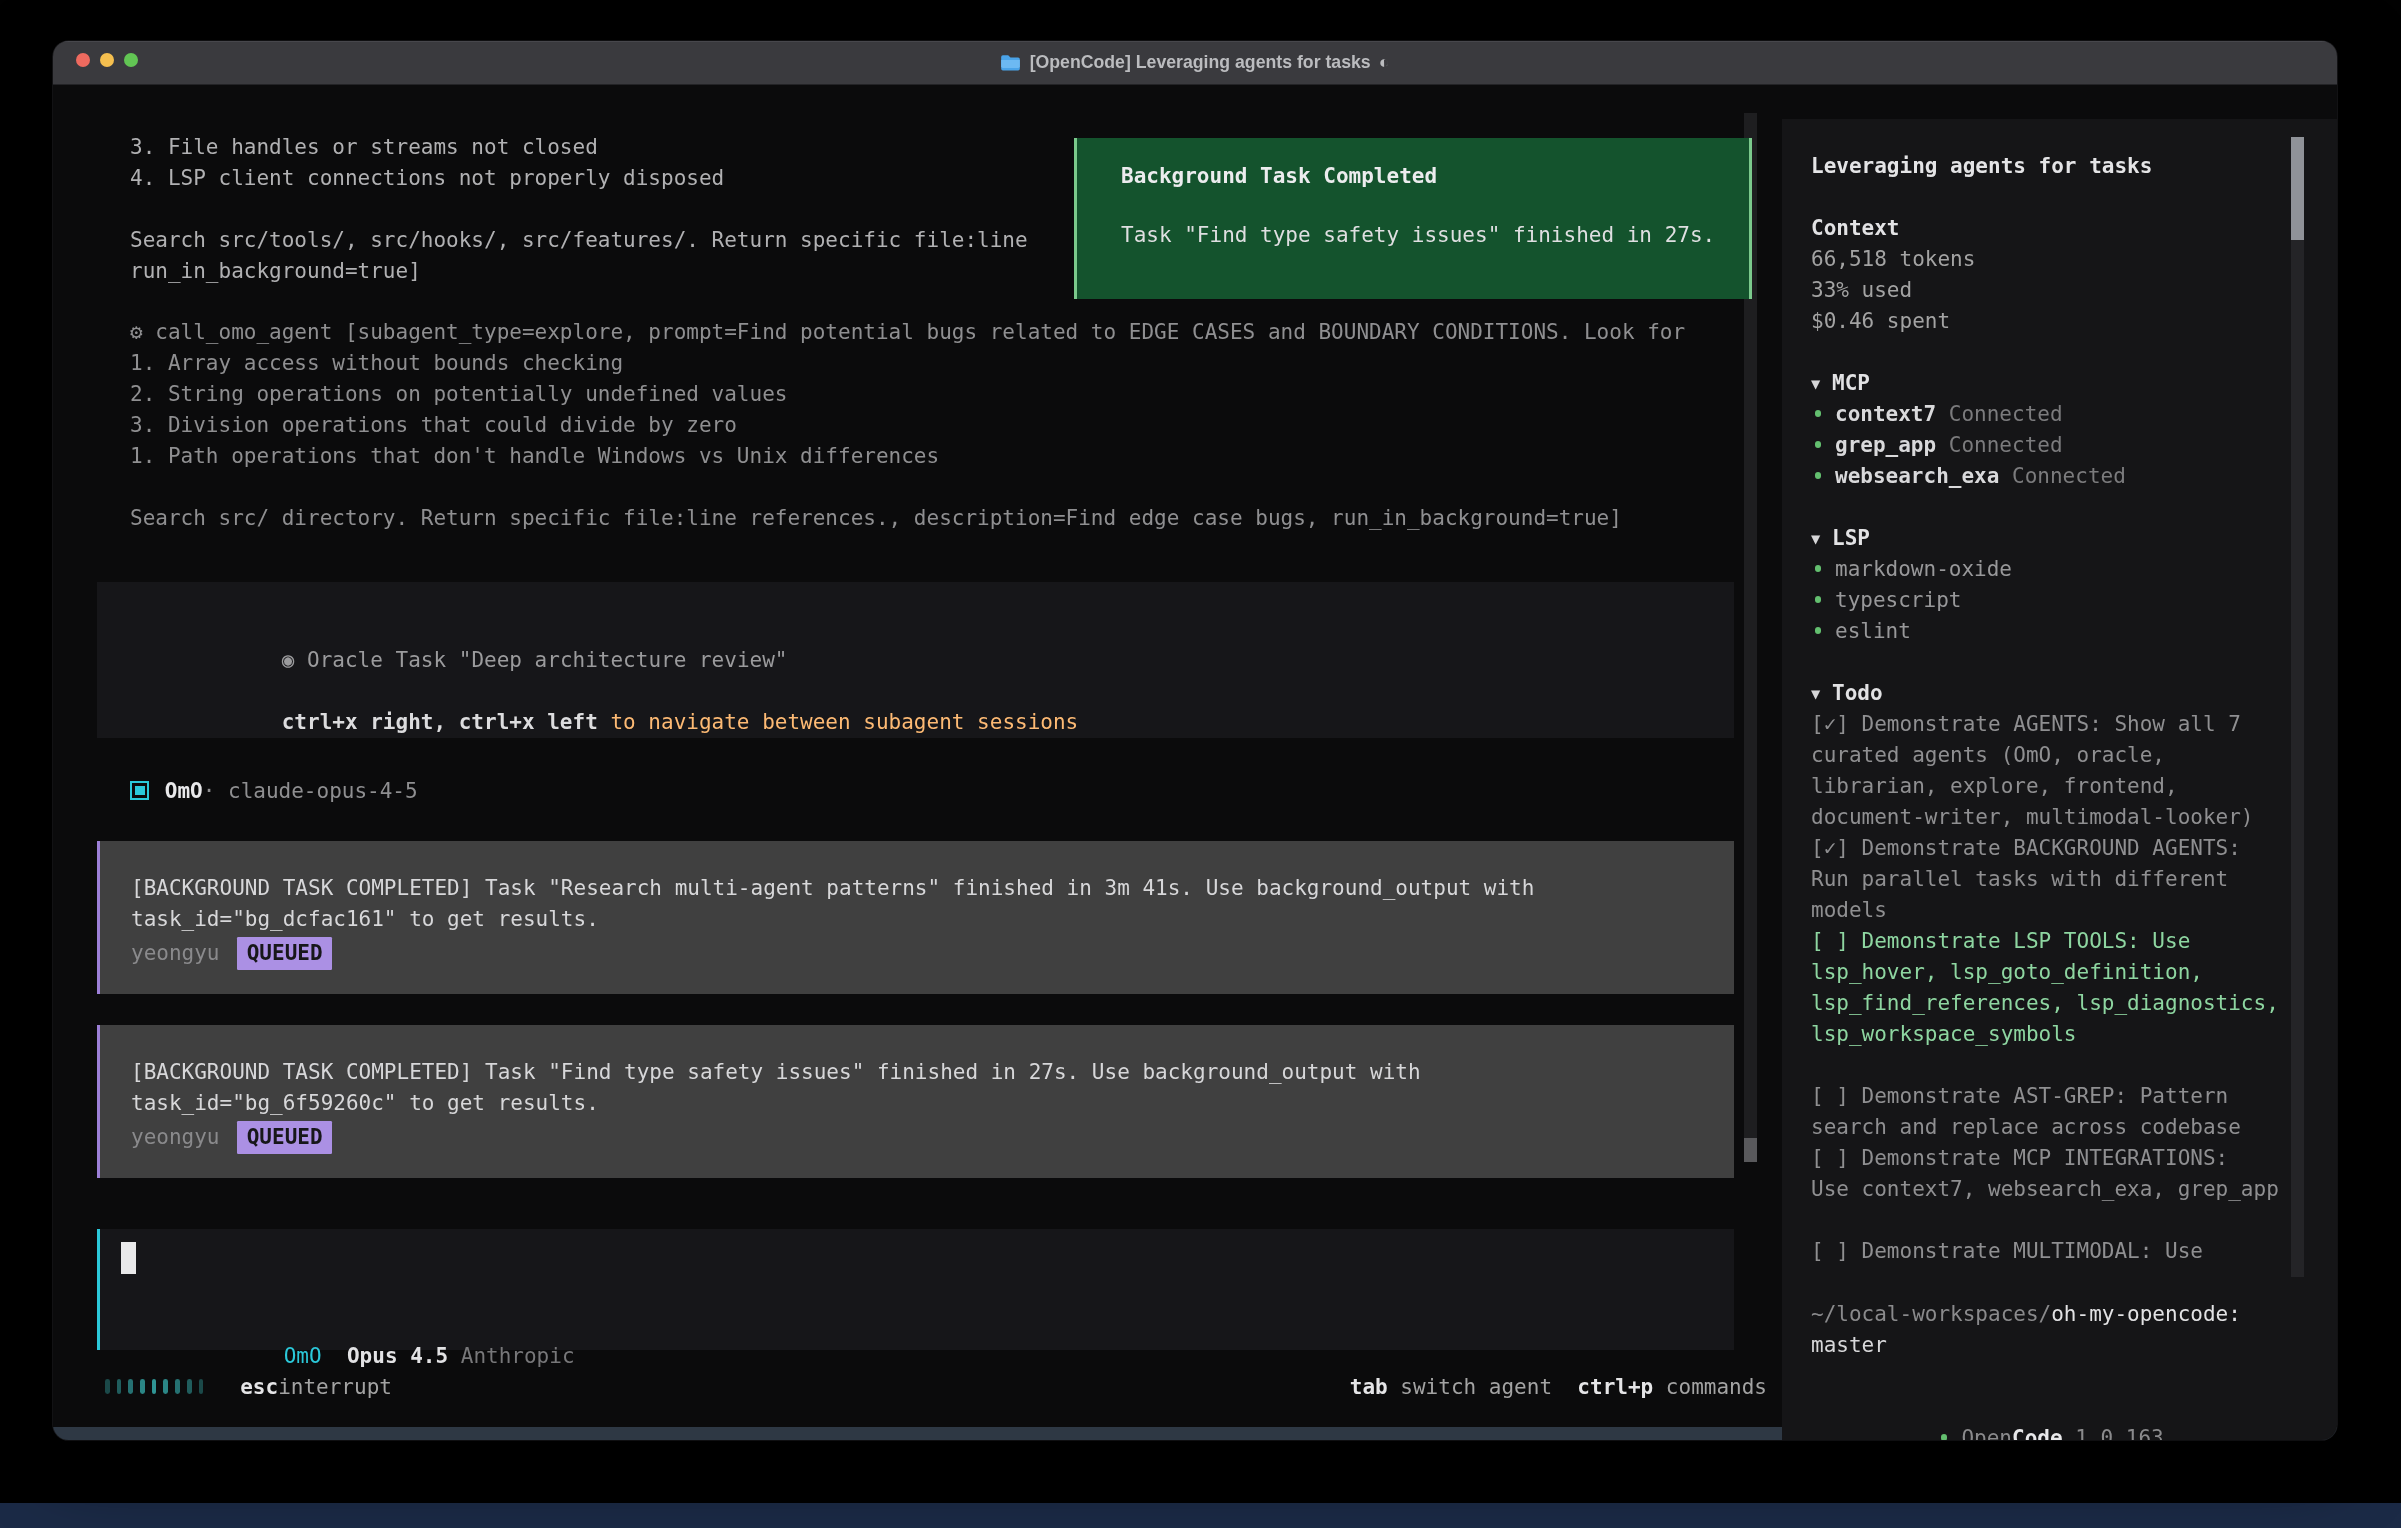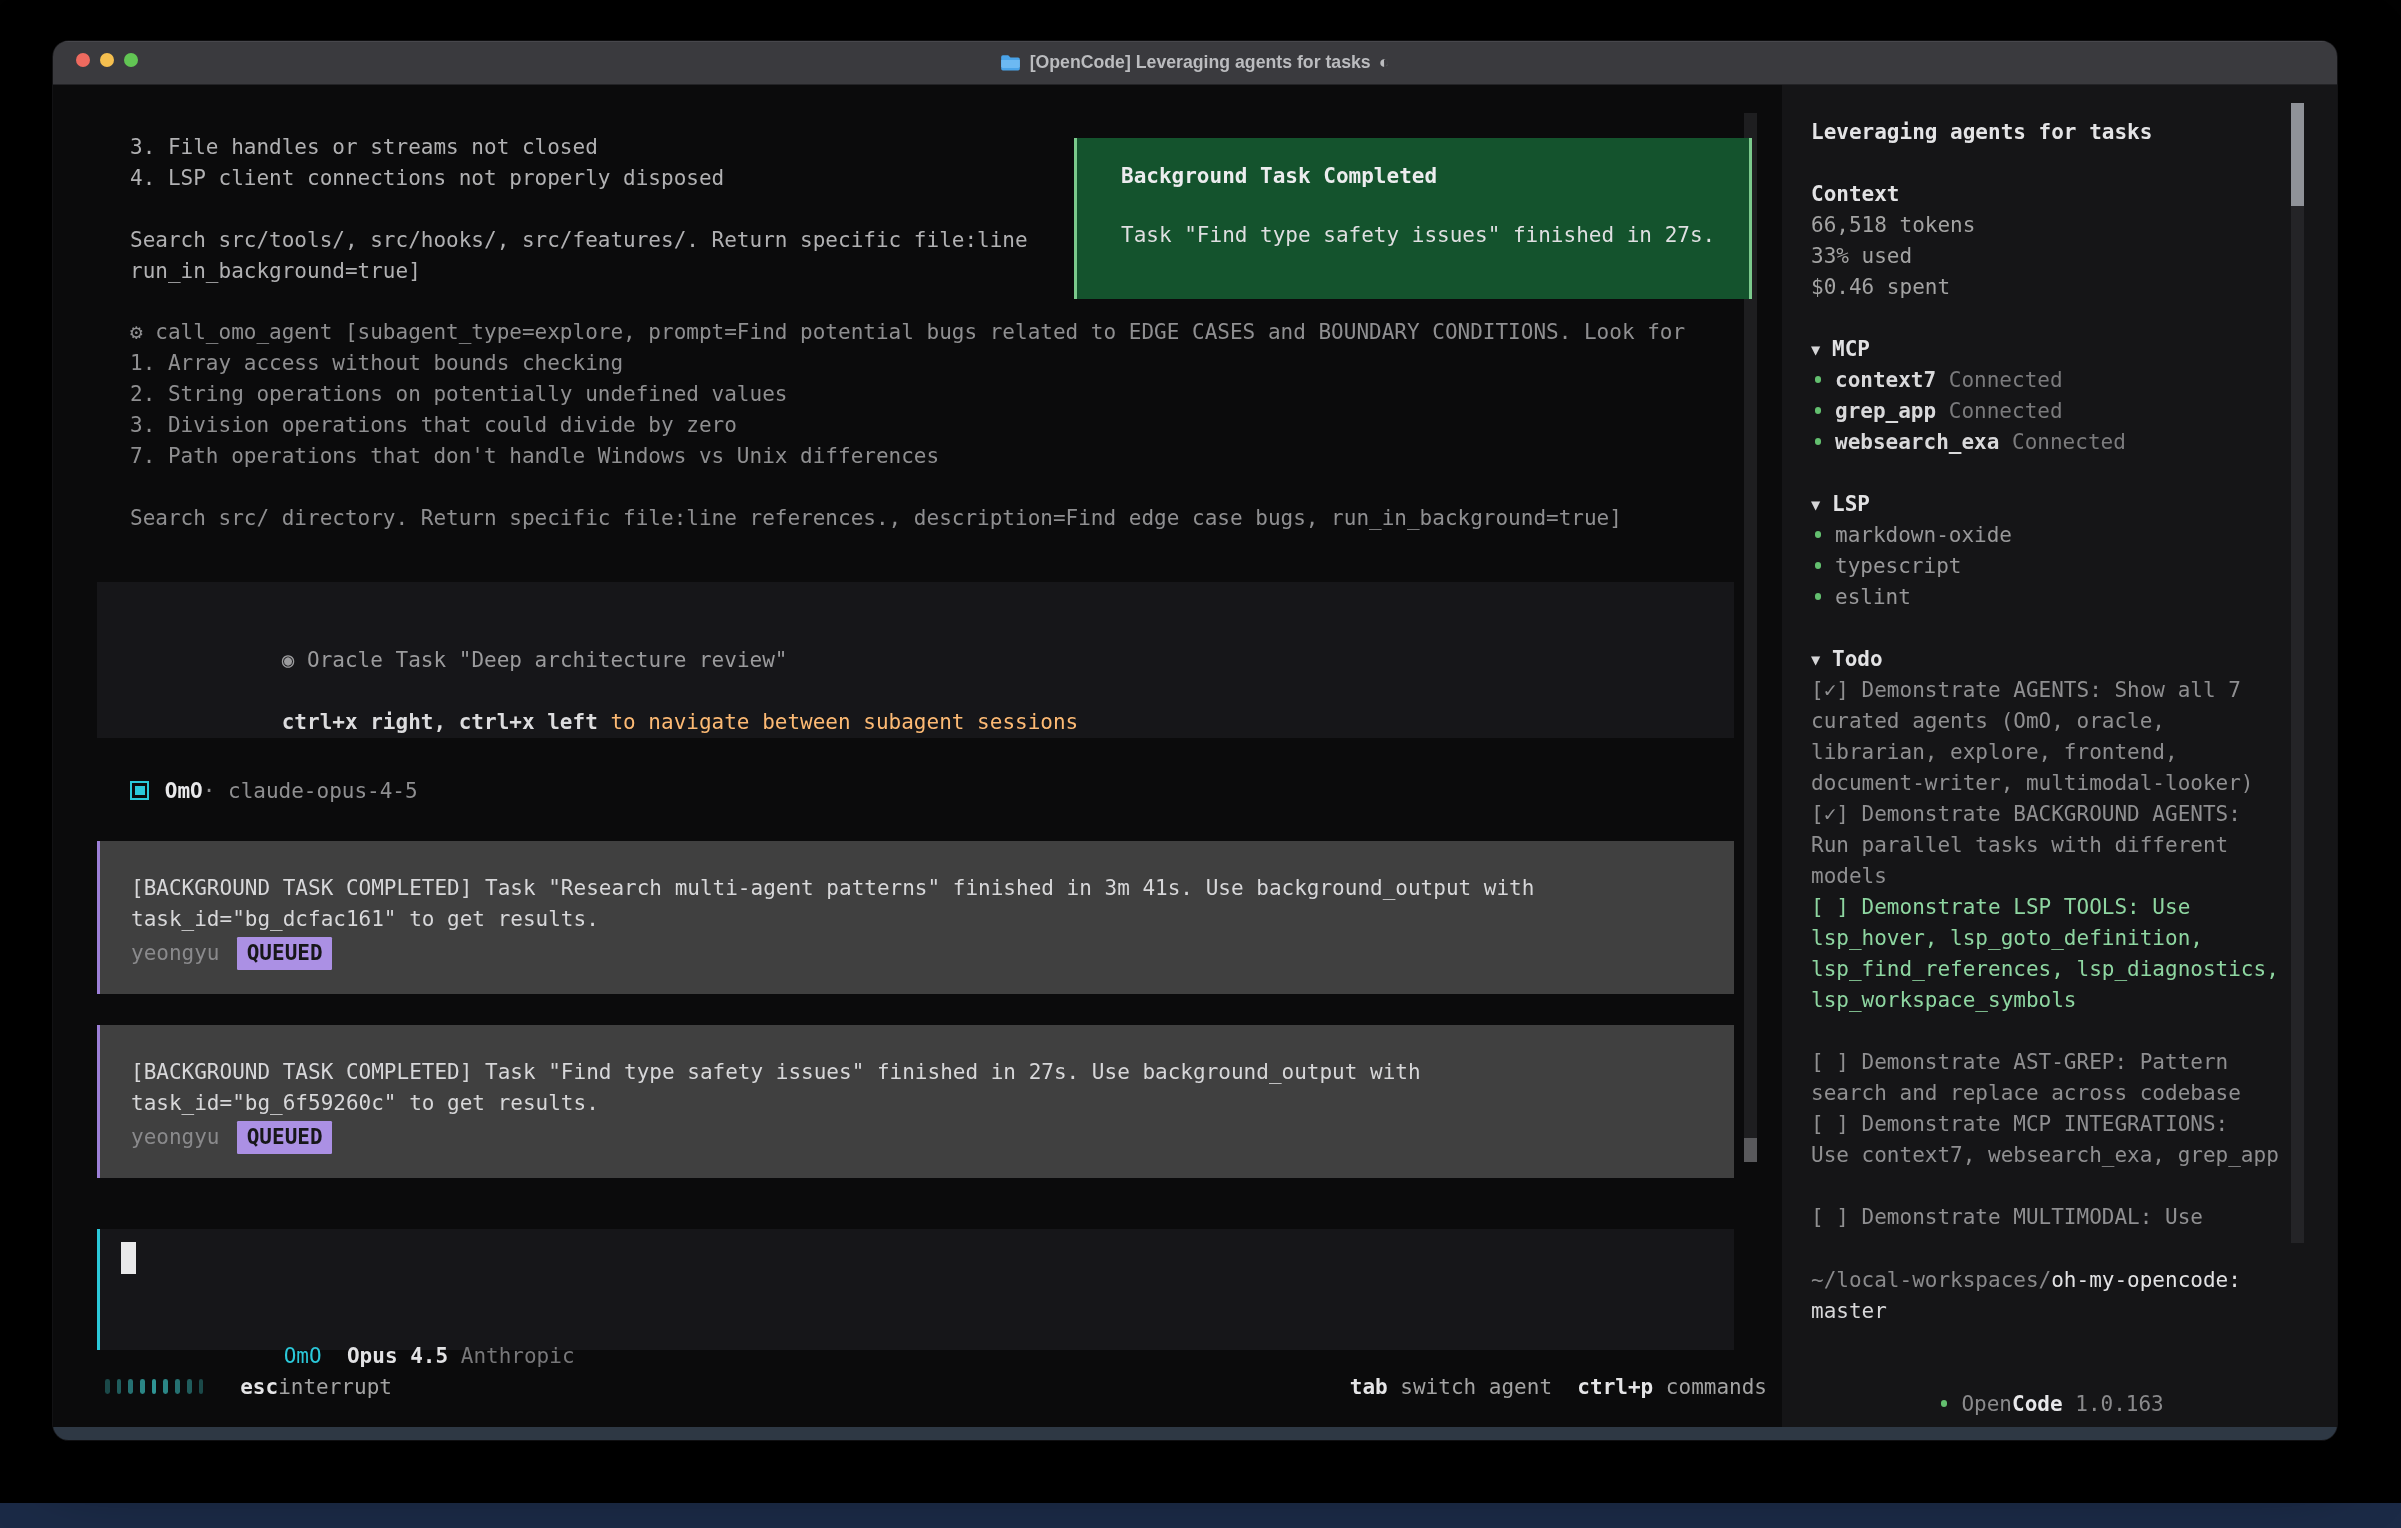--- a/index.html
+++ b/index.html
@@ -73,21 +73,21 @@
          border-left:3px solid var(--green);border-right:3px solid var(--green);
          padding:22.5px 0 0 44px;box-sizing:border-box;z-index:5;}
   .toast-title{color:#ececee;font-weight:bold;height:31px;line-height:31px;}
   .toast-body{color:#dfdfe1;height:31px;line-height:31px;margin-top:28px;white-space:pre;}
 
   .main-track{position:absolute;left:1691px;top:28px;width:13px;height:1049px;background:#1e1e20;}
   .main-thumb{position:absolute;left:0;bottom:0;width:13px;height:23.6px;background:#59595c;}
 
   
   .sidebar{position:relative;width:555px;height:100%;background:#151517;box-sizing:border-box;
-           padding:32px 0 0 29px;font-size:21px;overflow:hidden;}
+           padding:32px 0 0 29px;font-size:21px;overflow:hidden;margin-top:34px;}
   .sb-title{color:#e4e4e6;font-weight:bold;}
   .sec-gap{height:31px;}
   .sb-head{color:#e2e2e4;font-weight:bold;}
   .sb-head .tri{font-size:15.4px;color:#d5d5d7;margin-right:11.8px;vertical-align:1.2px;}
   .bullet{display:inline-block;width:6.5px;height:6.5px;border-radius:50%;background:var(--bullet);
           margin:0 14px 3.5px 3.5px;vertical-align:middle;}
   .mcp-name{color:#d9d9db;font-weight:bold;}
   .mcp-status{color:#7b7b7d;}
   .lsp-name{color:#98989a;}
   .todo-item{white-space:pre-line;line-height:31px;color:#8f8f91;}
@@ -138,21 +138,21 @@
             <div class="line t-scroll">&nbsp;</div>
             <div class="line t-scroll">Search src/tools/, src/hooks/, src/features/. Return specific file:line</div>
             <div class="line t-scroll">run_in_background=true]</div>
           </div>
 
         <div class="toolcall" id="toolcall">
             <div class="line t-tool">⚙ call_omo_agent [subagent_type=explore, prompt=Find potential bugs related to EDGE CASES and BOUNDARY CONDITIONS. Look for</div>
             <div class="line t-tool">1. Array access without bounds checking</div>
             <div class="line t-tool">2. String operations on potentially undefined values</div>
             <div class="line t-tool">3. Division operations that could divide by zero</div>
-            <div class="line t-tool">7. Path operations that don't handle Windows vs Unix differences</div>
+            <div class="line t-tool">1. Path operations that don't handle Windows vs Unix differences</div>
             <div class="line t-tool">&nbsp;</div>
             <div class="line t-tool">Search src/ directory. Return specific file:line references., description=Find edge case bugs, run_in_background=true]</div>
           </div>
 
         <div class="oracle-box">
           <div class="line oracle-title">
             <span>◉</span><span> </span><span>Oracle Task "Deep architecture review"</span>
           </div>
           <div class="line"> </div>
           <div class="line">

